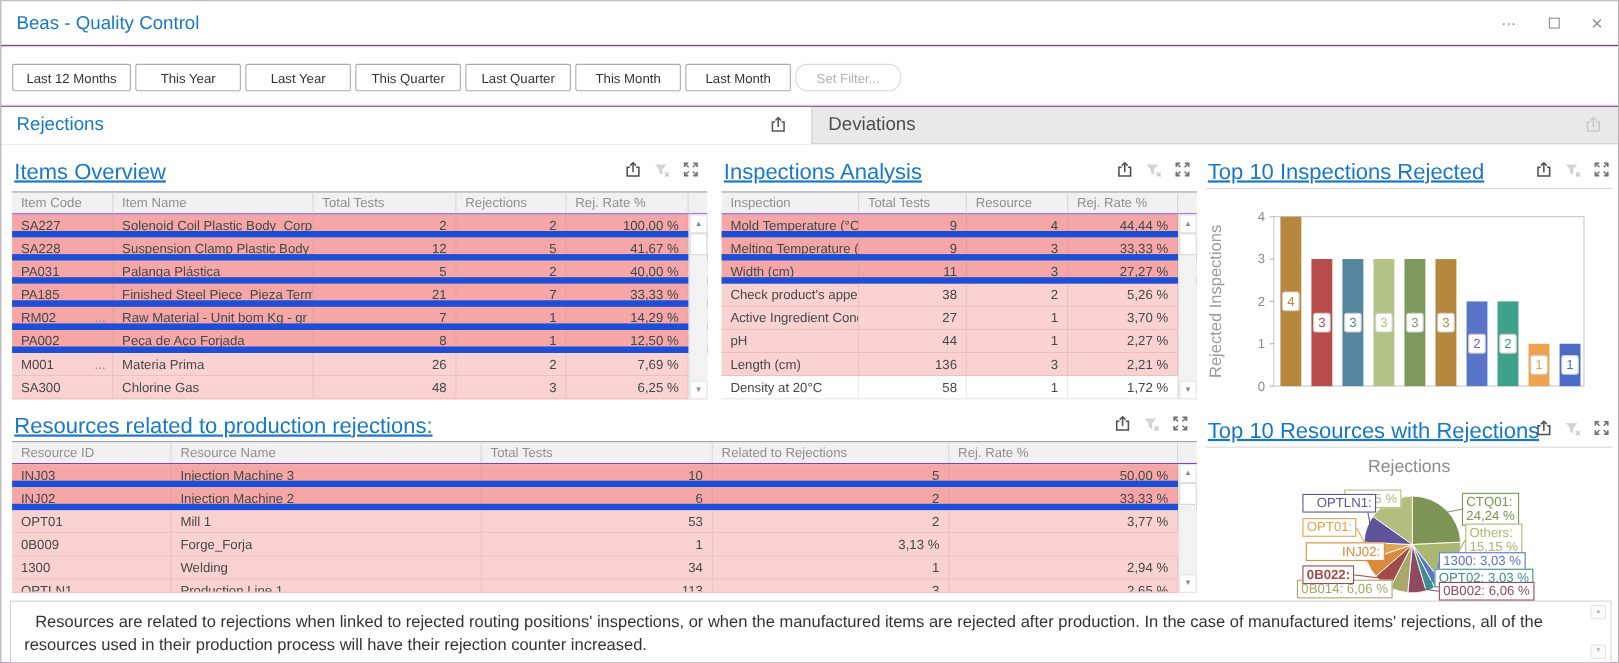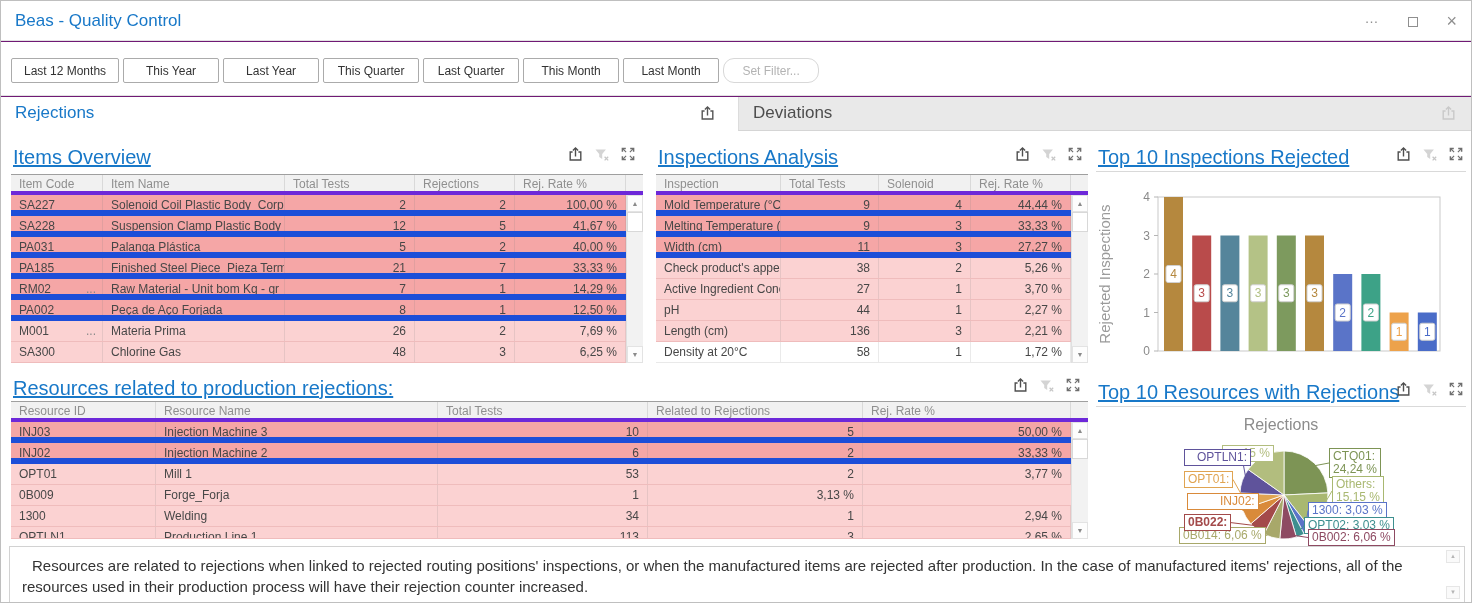--- a/index.html
+++ b/index.html
@@ -43,21 +43,21 @@
   .pt-insp  { left:657px; top:15px; }
   .ig-insp  { left:1013px; top:14px; }
   .pt-res   { left:12px; top:246px; }
   .ig-res   { left:1011px; top:245px; }
 
   
   .table { position:absolute; background:#fff; }
   .t-items { left:10px;  top:43px;  width:632px;  height:189px; }
   .t-insp  { left:655px; top:43px;  width:432px;  height:189px; }
   .t-res   { left:10px;  top:270px; width:1077px; height:138px; }
-  .thead { display:grid; border-top:1px solid #9f9f9f; border-bottom:4px solid #6d28d9; background:#f1f1f1; height:21px; }
+  .thead { display:grid; border-top:1px solid #9f9f9f; border-bottom:1px solid #6d28d9; background:#f1f1f1; height:21px; }
   .t-items .thead { grid-template-columns:92px 182px 130px 100px 111px 17px; }
   .t-insp  .thead { grid-template-columns:125px 98px 92px 100px 17px; }
   .t-res   .thead { grid-template-columns:145px 282px 210px 215px 208px 17px; }
   .hcell { font-size:12px; color:#8f8f8f; line-height:19px; padding:0 8px; border-right:1px solid #d9d9d9; overflow:hidden; white-space:nowrap; }
   .hcell.end { border-right:none; }
   .trow { display:grid; height:21px; }
   .t-items .trow { grid-template-columns:92px 182px 130px 100px 111px; }
   .t-insp  .trow { grid-template-columns:125px 98px 92px 100px; }
   .t-res   .trow { grid-template-columns:145px 282px 210px 215px 208px; }
   .tone-dark  { background:#f5a6a6; border-bottom:6px solid #1d4ed8; }
@@ -259,21 +259,21 @@
             </g>
             <g stroke="currentColor" stroke-width="1.2">
               <path d="M13.3 2.7L9.9 6.1M2.7 2.7l3.4 3.4M2.7 13.3l3.4-3.4M13.3 13.3L9.9 9.9"></path>
             </g>
           </svg></span>
     </div>
     <div class="table t-insp">
       <div class="thead">
         <div class="hcell">Inspection</div>
         <div class="hcell">Total Tests</div>
-        <div class="hcell">Solenoid</div>
+        <div class="hcell">Resource</div>
         <div class="hcell">Rej. Rate %</div>
         <div class="hcell end"></div>
       </div>
       <div class="tbody">
           <div class="trow tone-dark">
             <div class="cell">Mold Temperature (°C)</div>
             <div class="cell num">9</div>
             <div class="cell num">4</div>
             <div class="cell num">44,44 %</div>
           </div>

